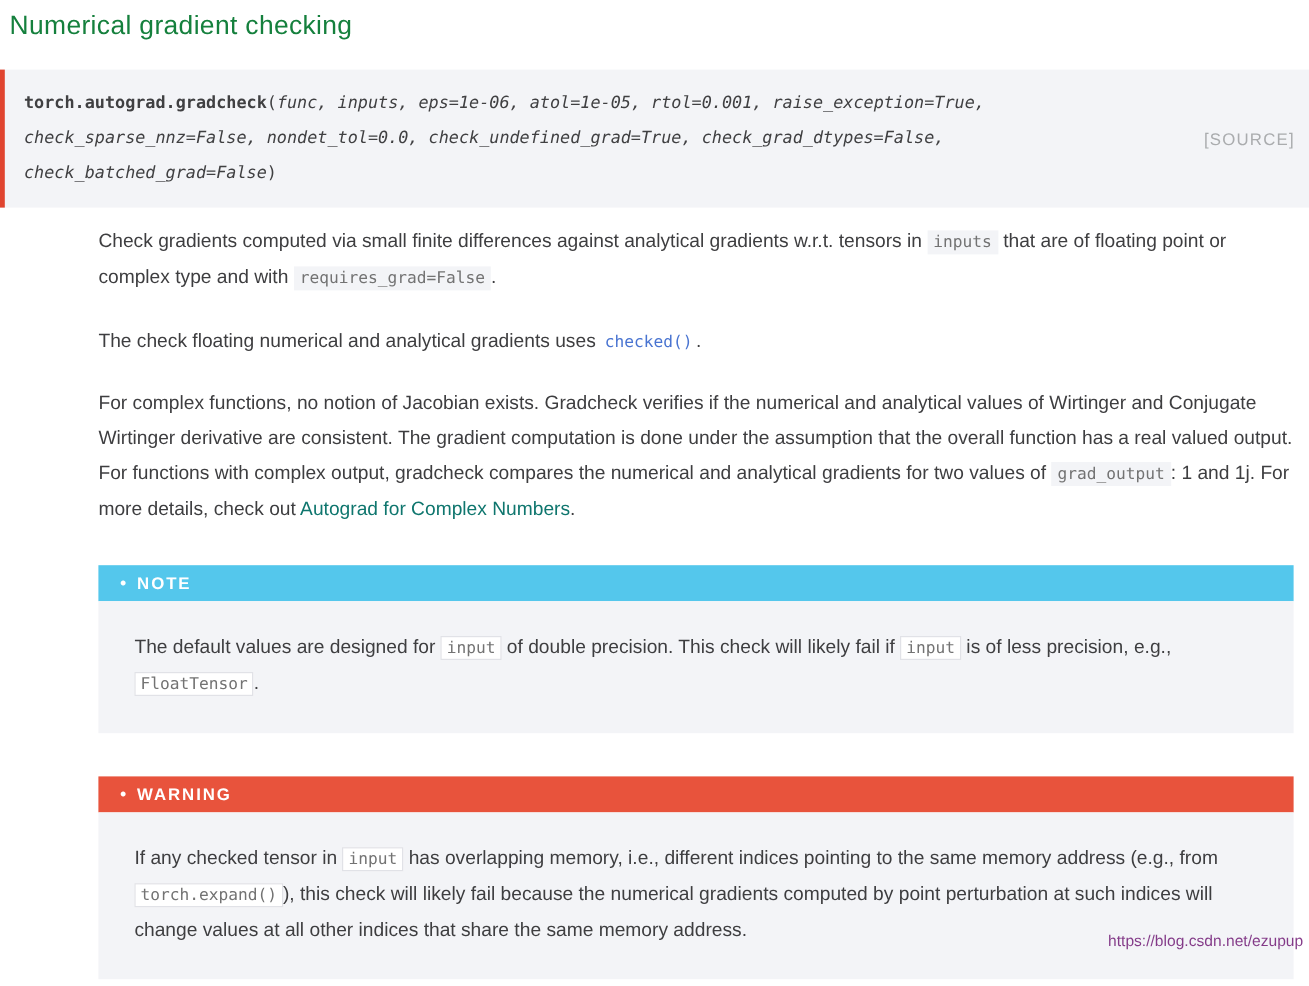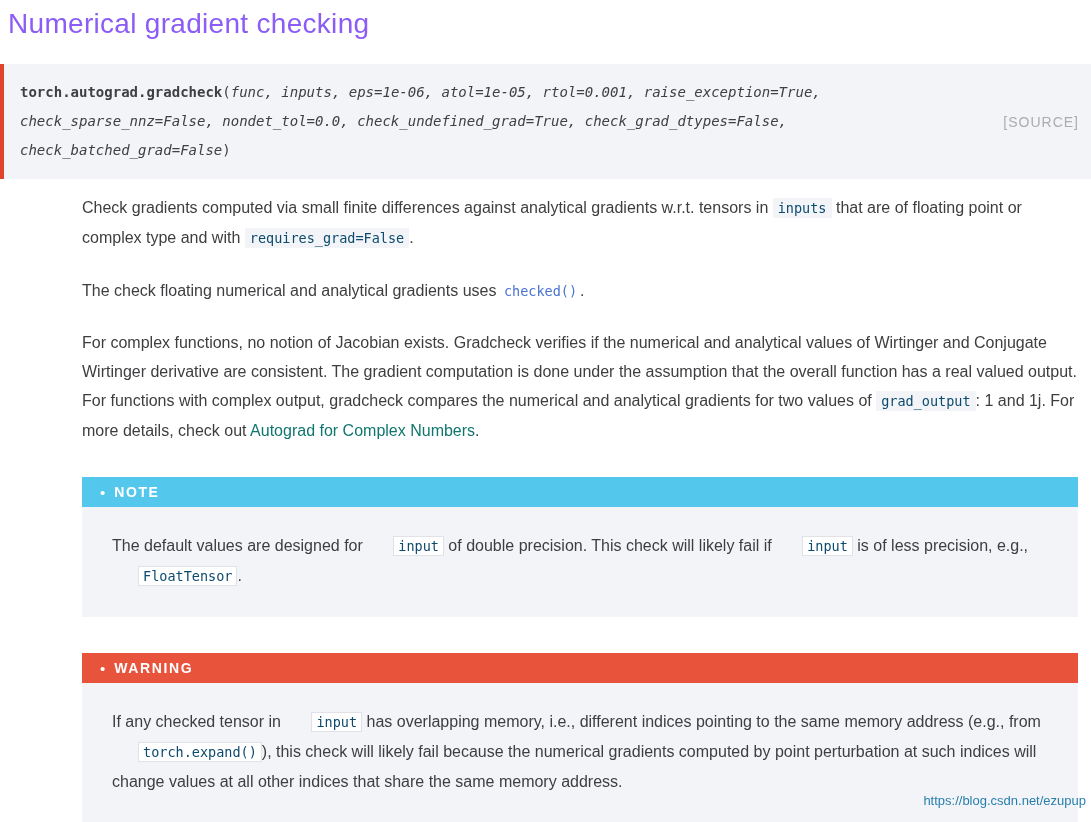--- a/index.html
+++ b/index.html
@@ -7,24 +7,24 @@
     position:relative;
     width:1091px; height:822px;
     overflow:hidden;
     background:#ffffff;
     font-family:"Liberation Sans", sans-serif;
     color:#3e3e40;
   }
   .page-title {
     margin:0;
     padding:8px 0 0 8px;
-    font-size:28px;
+    font-size:22px;
     font-weight:300;
     letter-spacing:0.3px;
-    color:#8b5cf6;
+    color:#15803d;
   }
   .signature {
     position:relative;
     margin-top:24px;
     background:#f3f4f7;
     border-left:4px solid #e0442f;
     padding:14px 100px 14px 16px;
     font-family:"DejaVu Sans Mono","Liberation Mono",monospace;
     font-size:14px;
     line-height:29px;
@@ -49,29 +49,28 @@
     font-size:16px;
     line-height:29px;
     margin:0;
   }
   .p1 { margin-top:14px !important; }
   .p2 { margin-top:23px !important; }
   .p3 { margin-top:22px !important; }
   .inline-code {
     font-family:"DejaVu Sans Mono","Liberation Mono",monospace;
     font-size:13.5px;
-    color:#0c4a6e;
+    color:#737373;
     background:#f3f4f7;
     padding:2px 5px;
   }
   .admonition-body .inline-code {
     background:#ffffff;
     border:1px solid #e1e2e7;
     padding:1px 4px;
-    margin-left:26px;
   }
   .code-link {
     font-family:"DejaVu Sans Mono","Liberation Mono",monospace;
     font-size:13.5px;
     color:#4974d1;
     padding:2px 3px;
     cursor:pointer;
   }
   .red-link { color:#0f766e; cursor:pointer; }
   .seg-plain { }
@@ -97,23 +96,23 @@
   }
   .admonition-body {
     background:#f3f4f7;
     padding:24px 30px 26px 30px;
     font-size:16px;
     line-height:29px;
     color:#3e3e40;
   }
   .watermark {
     position:absolute;
-    right:5px; top:793px;
+    right:5px; top:776px;
     font-size:13px;
-    color:#0369a1;
+    color:#701a75;
     opacity:0.85;
     pointer-events:none;
   }
 </style>
 </head>
 <body>
 
 <div class="stage">
 
   <h1 class="page-title">Numerical gradient checking</h1>

